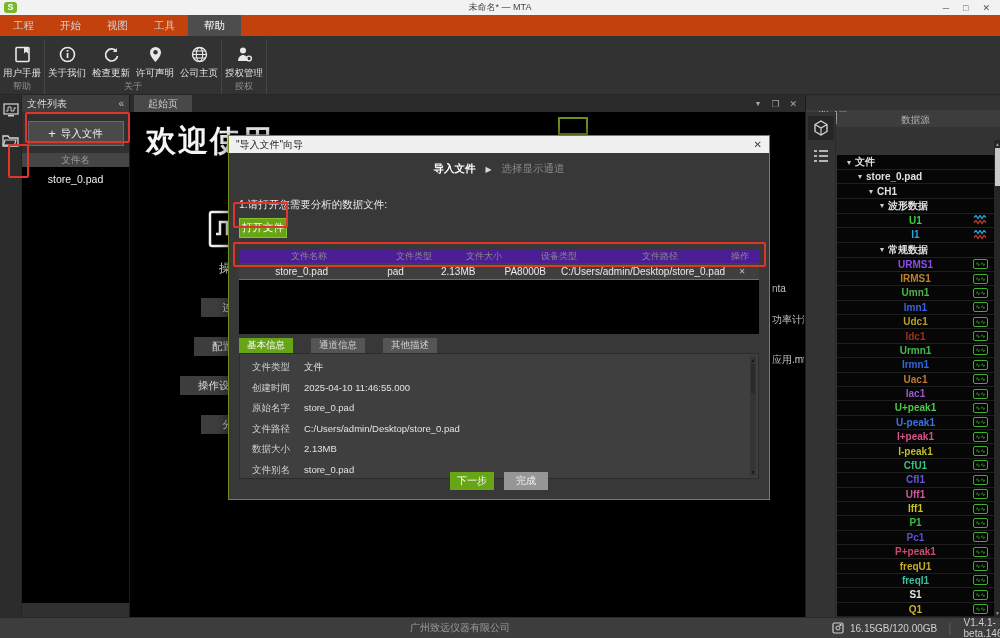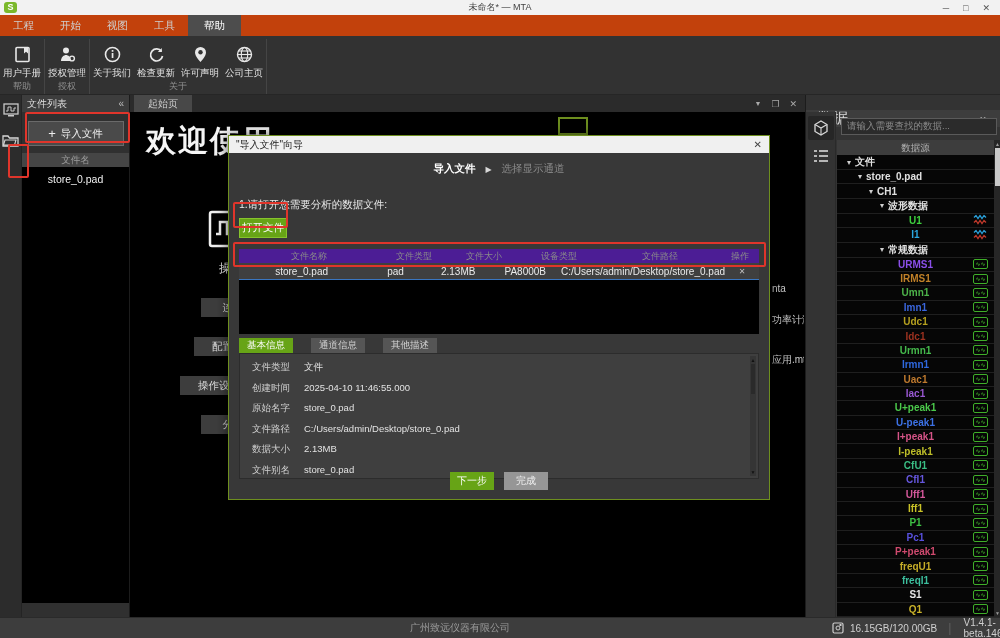--- a/index.html
+++ b/index.html
@@ -151,35 +151,20 @@
           <div class="rlabel">用户手册</div>
         </div>
       </div>
       <div class="rg-label">帮助</div>
     </div>
     <div class="ribbon-group">
       <div class="rg-items">
         <div class="ribbon-item">
           <div class="ricon">
             <svg width="17" height="17" viewBox="0 0 17 17">
-              <circle cx="7" cy="4.5" r="3" fill="#e8e8e8"></circle>
-              <path d="M2 15 c0-4 3-6 5-6 s5 2 5 6 z" fill="#e8e8e8"></path>
-              <circle cx="13" cy="12.5" r="2.4" fill="none" stroke="#e8e8e8" stroke-width="1.4"></circle>
-            </svg>
-          </div>
-          <div class="rlabel">授权管理</div>
-        </div>
-      </div>
-      <div class="rg-label">授权</div>
-    </div>
-    <div class="ribbon-group">
-      <div class="rg-items">
-        <div class="ribbon-item">
-          <div class="ricon">
-            <svg width="17" height="17" viewBox="0 0 17 17">
               <circle cx="8.5" cy="8.5" r="7" fill="none" stroke="#e8e8e8" stroke-width="1.6"></circle>
               <rect x="7.7" y="7" width="1.7" height="5" fill="#e8e8e8"></rect>
               <rect x="7.7" y="4" width="1.7" height="1.8" fill="#e8e8e8"></rect>
             </svg>
           </div>
           <div class="rlabel">关于我们</div>
         </div>
         <div class="ribbon-item">
           <div class="ricon">
             <svg width="17" height="17" viewBox="0 0 17 17">
@@ -205,20 +190,35 @@
               <ellipse cx="8.5" cy="8.5" rx="3.2" ry="7" fill="none" stroke="#e8e8e8" stroke-width="1.1"></ellipse>
               <line x1="1.5" y1="8.5" x2="15.5" y2="8.5" stroke="#e8e8e8" stroke-width="1.1"></line>
               <line x1="2.5" y1="5" x2="14.5" y2="5" stroke="#e8e8e8" stroke-width="1.1"></line>
               <line x1="2.5" y1="12" x2="14.5" y2="12" stroke="#e8e8e8" stroke-width="1.1"></line>
             </svg>
           </div>
           <div class="rlabel">公司主页</div>
         </div>
       </div>
       <div class="rg-label">关于</div>
+    </div>
+    <div class="ribbon-group">
+      <div class="rg-items">
+        <div class="ribbon-item">
+          <div class="ricon">
+            <svg width="17" height="17" viewBox="0 0 17 17">
+              <circle cx="7" cy="4.5" r="3" fill="#e8e8e8"></circle>
+              <path d="M2 15 c0-4 3-6 5-6 s5 2 5 6 z" fill="#e8e8e8"></path>
+              <circle cx="13" cy="12.5" r="2.4" fill="none" stroke="#e8e8e8" stroke-width="1.4"></circle>
+            </svg>
+          </div>
+          <div class="rlabel">授权管理</div>
+        </div>
+      </div>
+      <div class="rg-label">授权</div>
     </div>
   </div>
 
 <div class="abs" id="left-strip">
   <div class="strip-icon">
     <svg width="16" height="14" viewBox="0 0 16 14">
         <rect x="1" y="1" width="14" height="10" fill="none" stroke="#c9c9c9" stroke-width="1.3"></rect>
         <polyline points="3,8 5,8 5,4 8,4 8,8 11,8 11,5 13,5" fill="none" stroke="#c9c9c9" stroke-width="1"></polyline>
         <rect x="5" y="12" width="6" height="1.5" fill="#c9c9c9"></rect>
       </svg>
@@ -305,23 +305,20 @@
             <line x1="6" y1="2" x2="15" y2="2"></line>
             <line x1="1" y1="7" x2="4" y2="7"></line>
             <line x1="6" y1="7" x2="15" y2="7"></line>
             <line x1="1" y1="12" x2="4" y2="12"></line>
             <line x1="6" y1="12" x2="15" y2="12"></line>
           </g>
         </svg>
     </div>
   </div>
   <div id="rp-content">
-    <div id="search-box">
-      <span>请输入需要查找的数据...</span>
-    </div>
     <div id="tree-header">数据源</div>
     <div id="tree">
         <div class="tree-row parent" style="padding-left: 10px;">
           <span class="tw">▾</span>
           <span>文件</span>
         </div>
         <div class="tree-row parent" style="padding-left: 21px;">
           <span class="tw">▾</span>
           <span>store_0.pad</span>
         </div>

